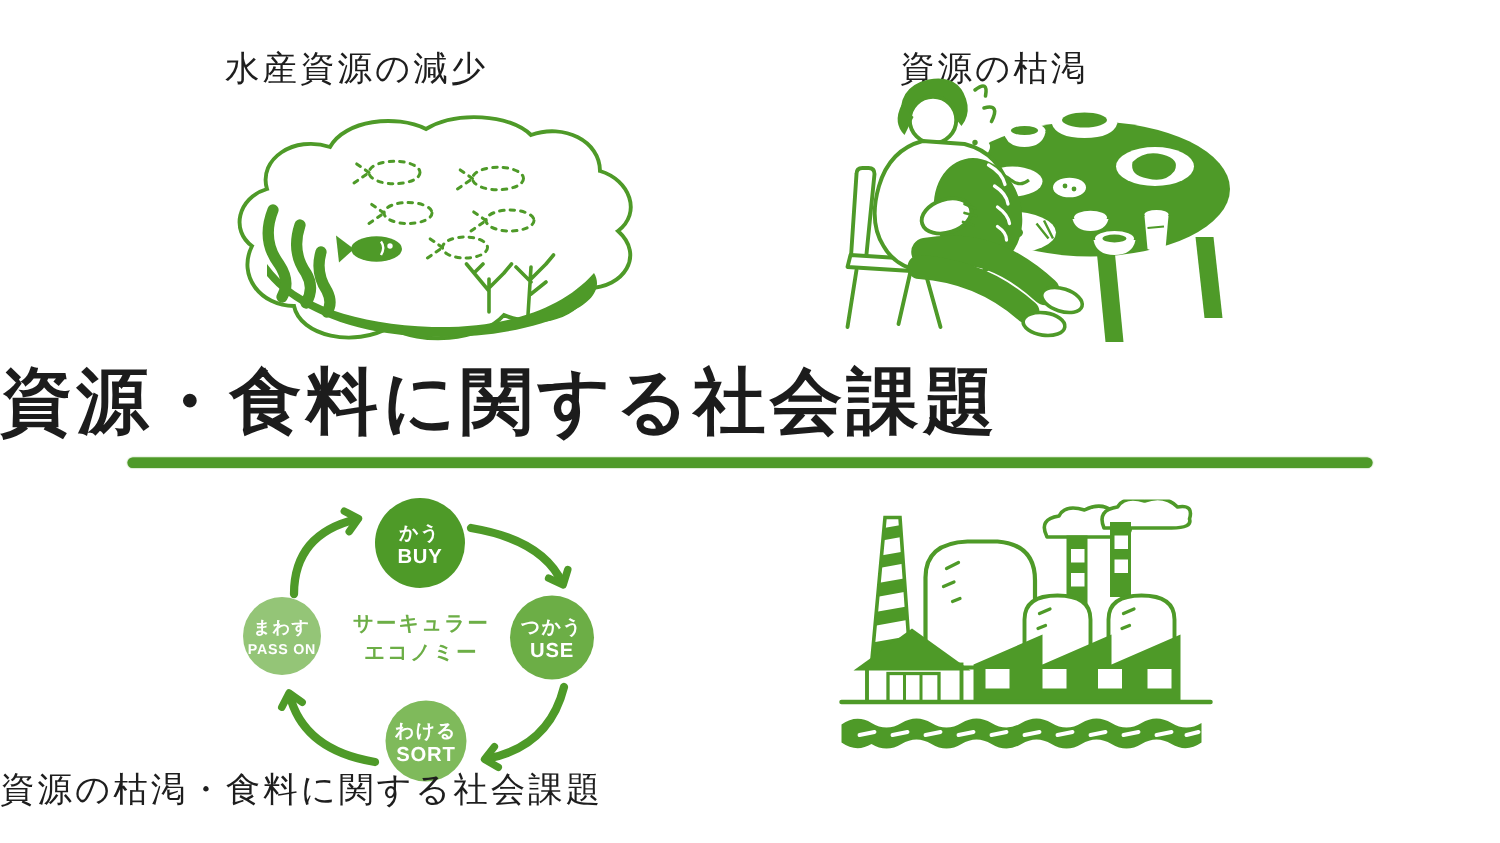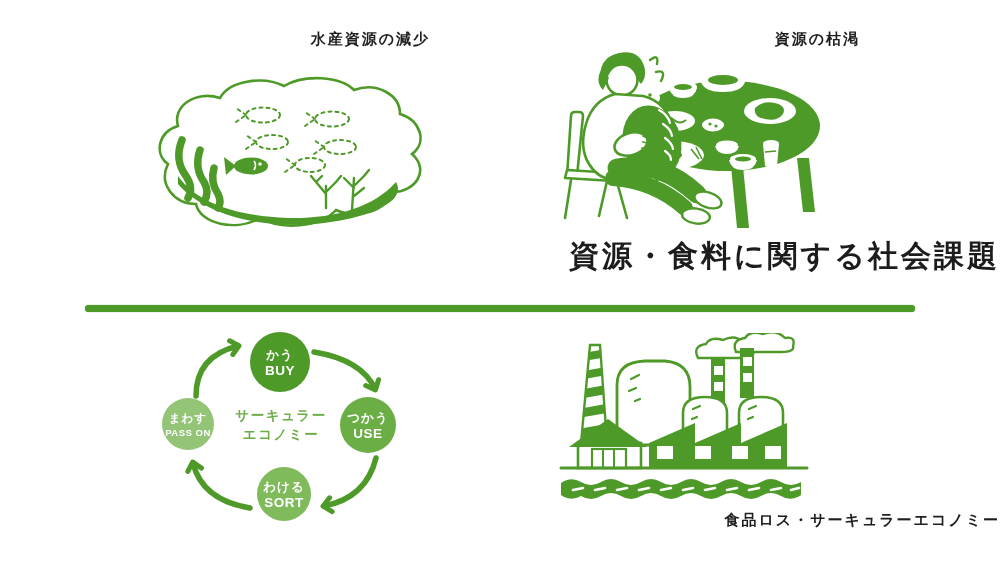--- a/index.html
+++ b/index.html
@@ -2,26 +2,26 @@
 <html><head>
 <meta charset="utf-8">
 <style>
   html,body{margin:0;padding:0;background:#fff;}
   .canvas{
     position:relative;width:1000px;height:562px;background:#ffffff;overflow:hidden;
     font-family:"Liberation Sans","DejaVu Sans",sans-serif;
   }
   .abs{position:absolute;}
   .label{
-    color:#1e1e1e;font-weight:700;font-size:15px;letter-spacing:2px;
-    text-align:right;white-space:nowrap;
+    color:#1e1e1e;font-weight:400;font-size:23px;letter-spacing:2px;
+    text-align:left;white-space:nowrap;
   }
   .main-title{
-    left:0;top:236px;width:1000px;text-align:right;color:#1c1c1c;
-    font-weight:800;font-size:30px;letter-spacing:3px;white-space:nowrap;
+    left:0;top:236px;width:1000px;text-align:left;color:#1c1c1c;
+    font-weight:800;font-size:48px;letter-spacing:3px;white-space:nowrap;
   }
   .divider{
     left:85px;top:305px;width:830px;height:7px;background:#4e9a28;border-radius:4px;
     box-shadow:0 0 1px #4e9a28;
   }
   .caption-bottom{left:0;top:511px;width:1000px;}
   svg text{font-family:"Liberation Sans","DejaVu Sans",sans-serif;}
   .cycle-jp{fill:#ffffff;font-size:12.5px;font-weight:600;letter-spacing:1px;}
   .cycle-en{fill:#ffffff;font-size:13.5px;font-weight:600;letter-spacing:0.5px;}
   .cycle-en-small{fill:#ffffff;font-size:9.5px;font-weight:600;letter-spacing:0.5px;}
@@ -283,15 +283,15 @@
           <path d="M 138 157 l 10 -2"></path>
         <path d="M 160 157 l 10 -2"></path>
           <path d="M 182 157 l 10 -2"></path>
           <path d="M 204 157 l 10 -2"></path>
         <path d="M 226 157 l 10 -2"></path>
           <path d="M 246 157 l 8 -2"></path>
       </g>
     </g>
   </svg>
 
-  <div class="abs label caption-bottom">食品ロス・サーキュラーエコノミー</div>
+  <div class="abs label caption-bottom">資源の枯渇・食料に関する社会課題</div>
 
 </div>
 
 </body></html>

